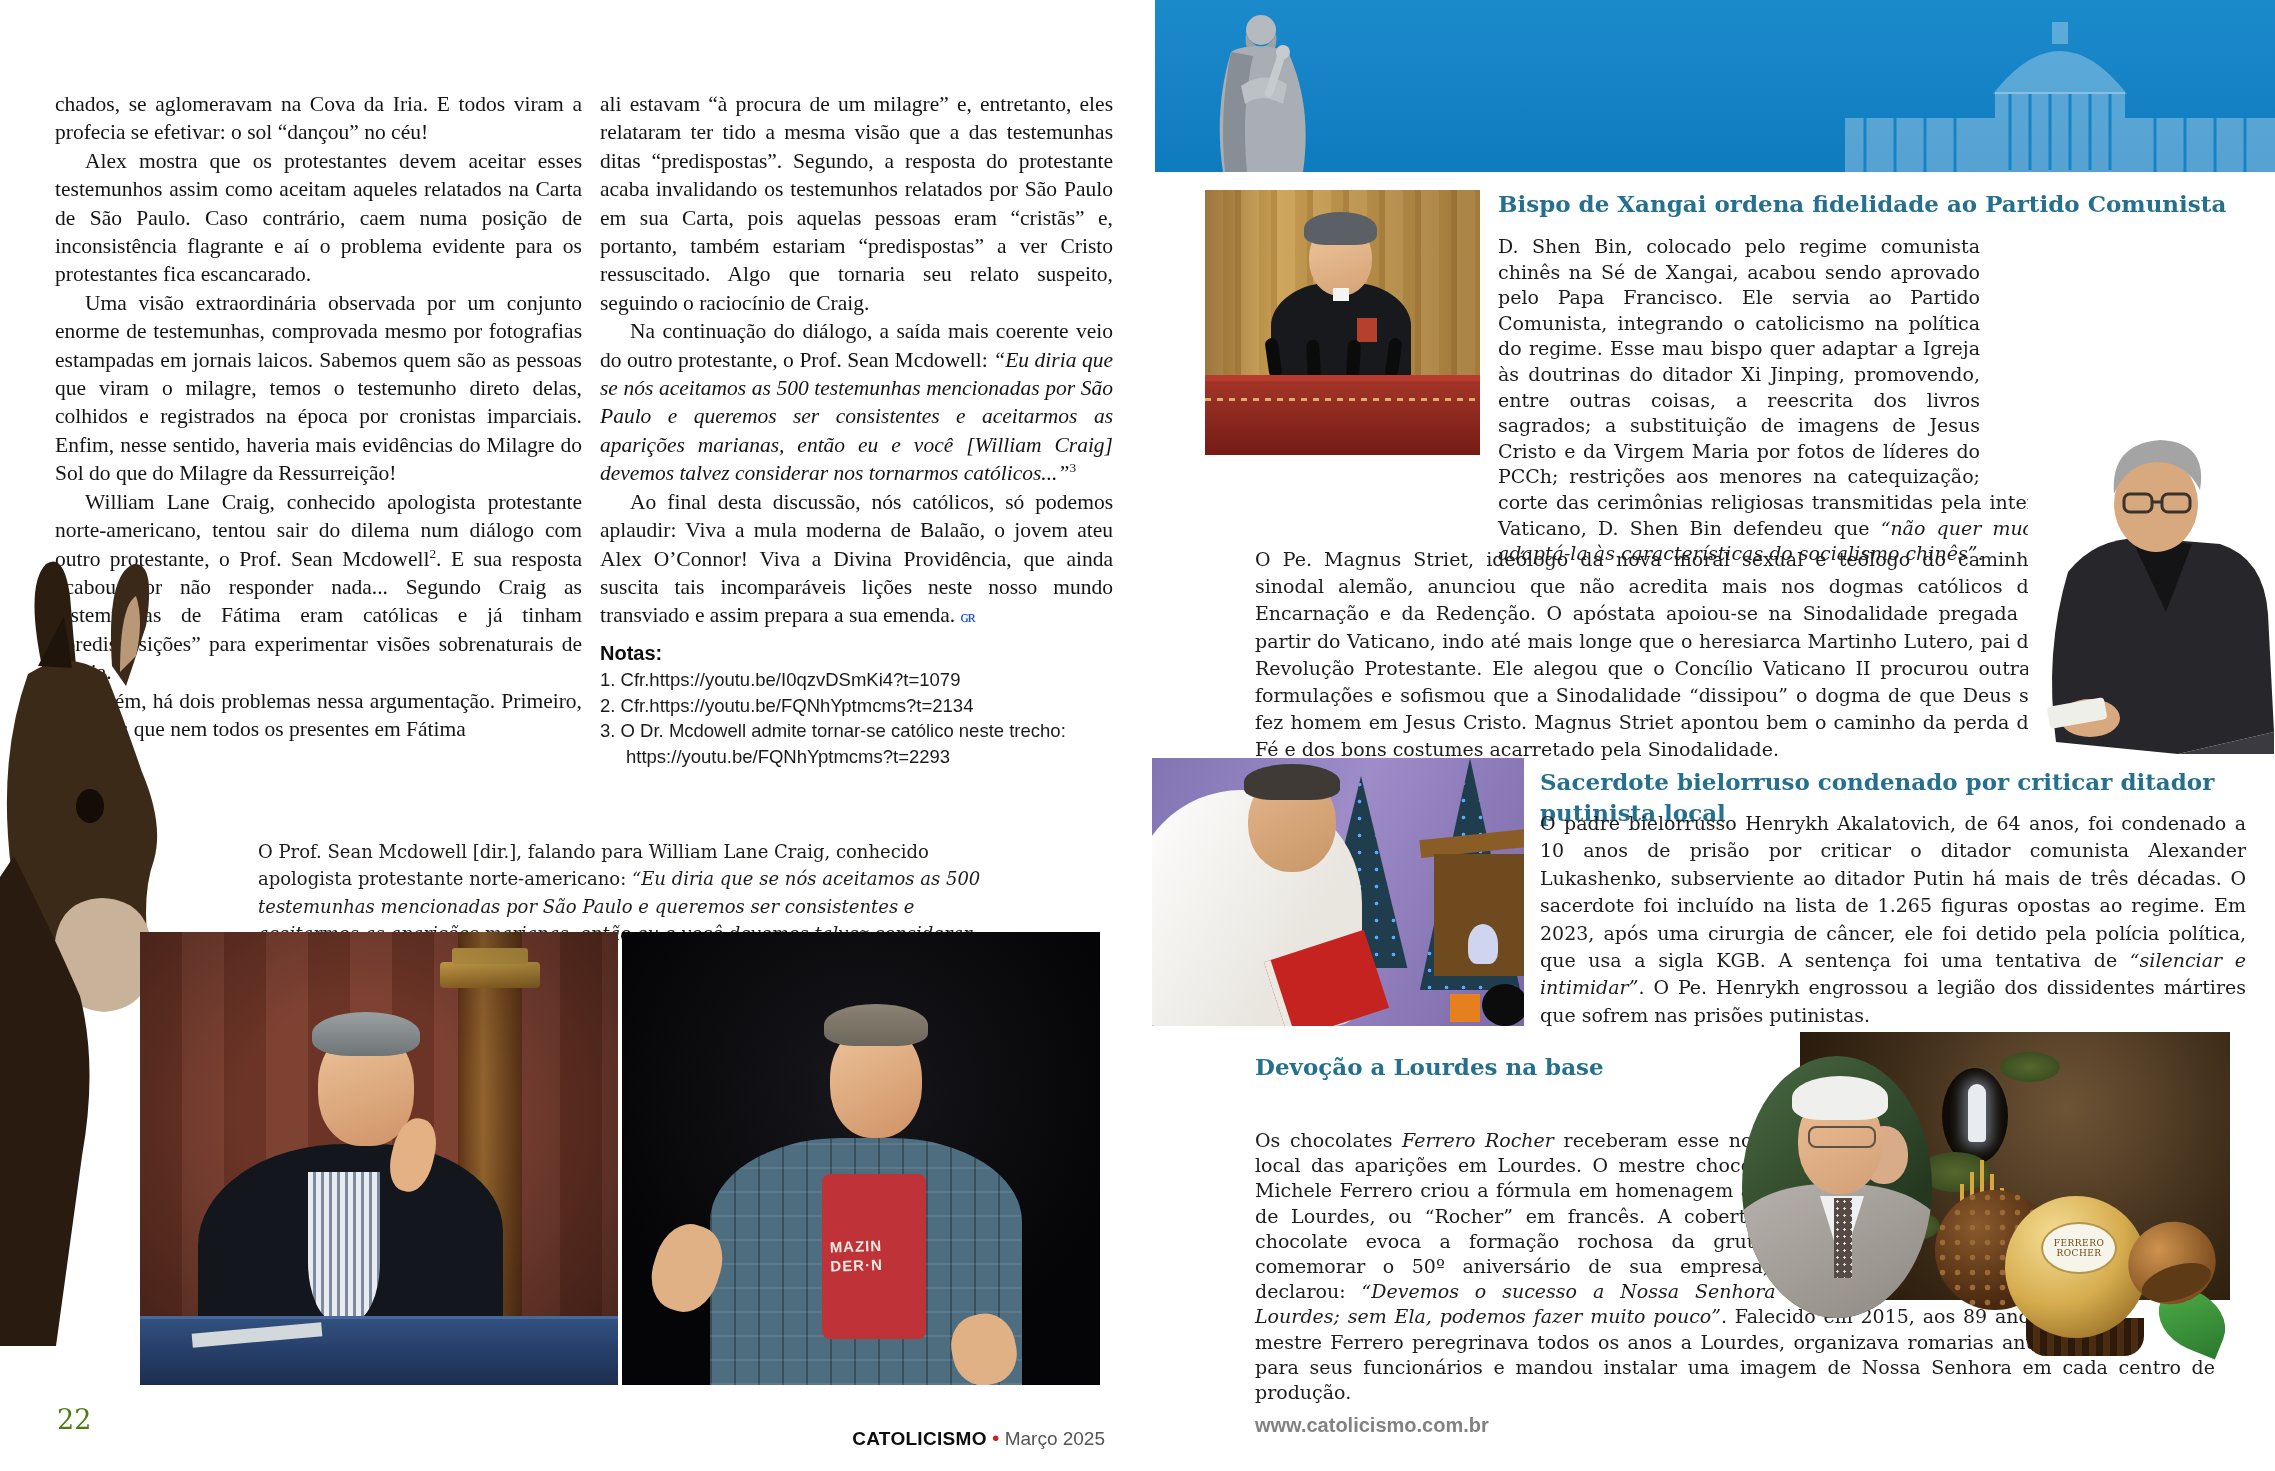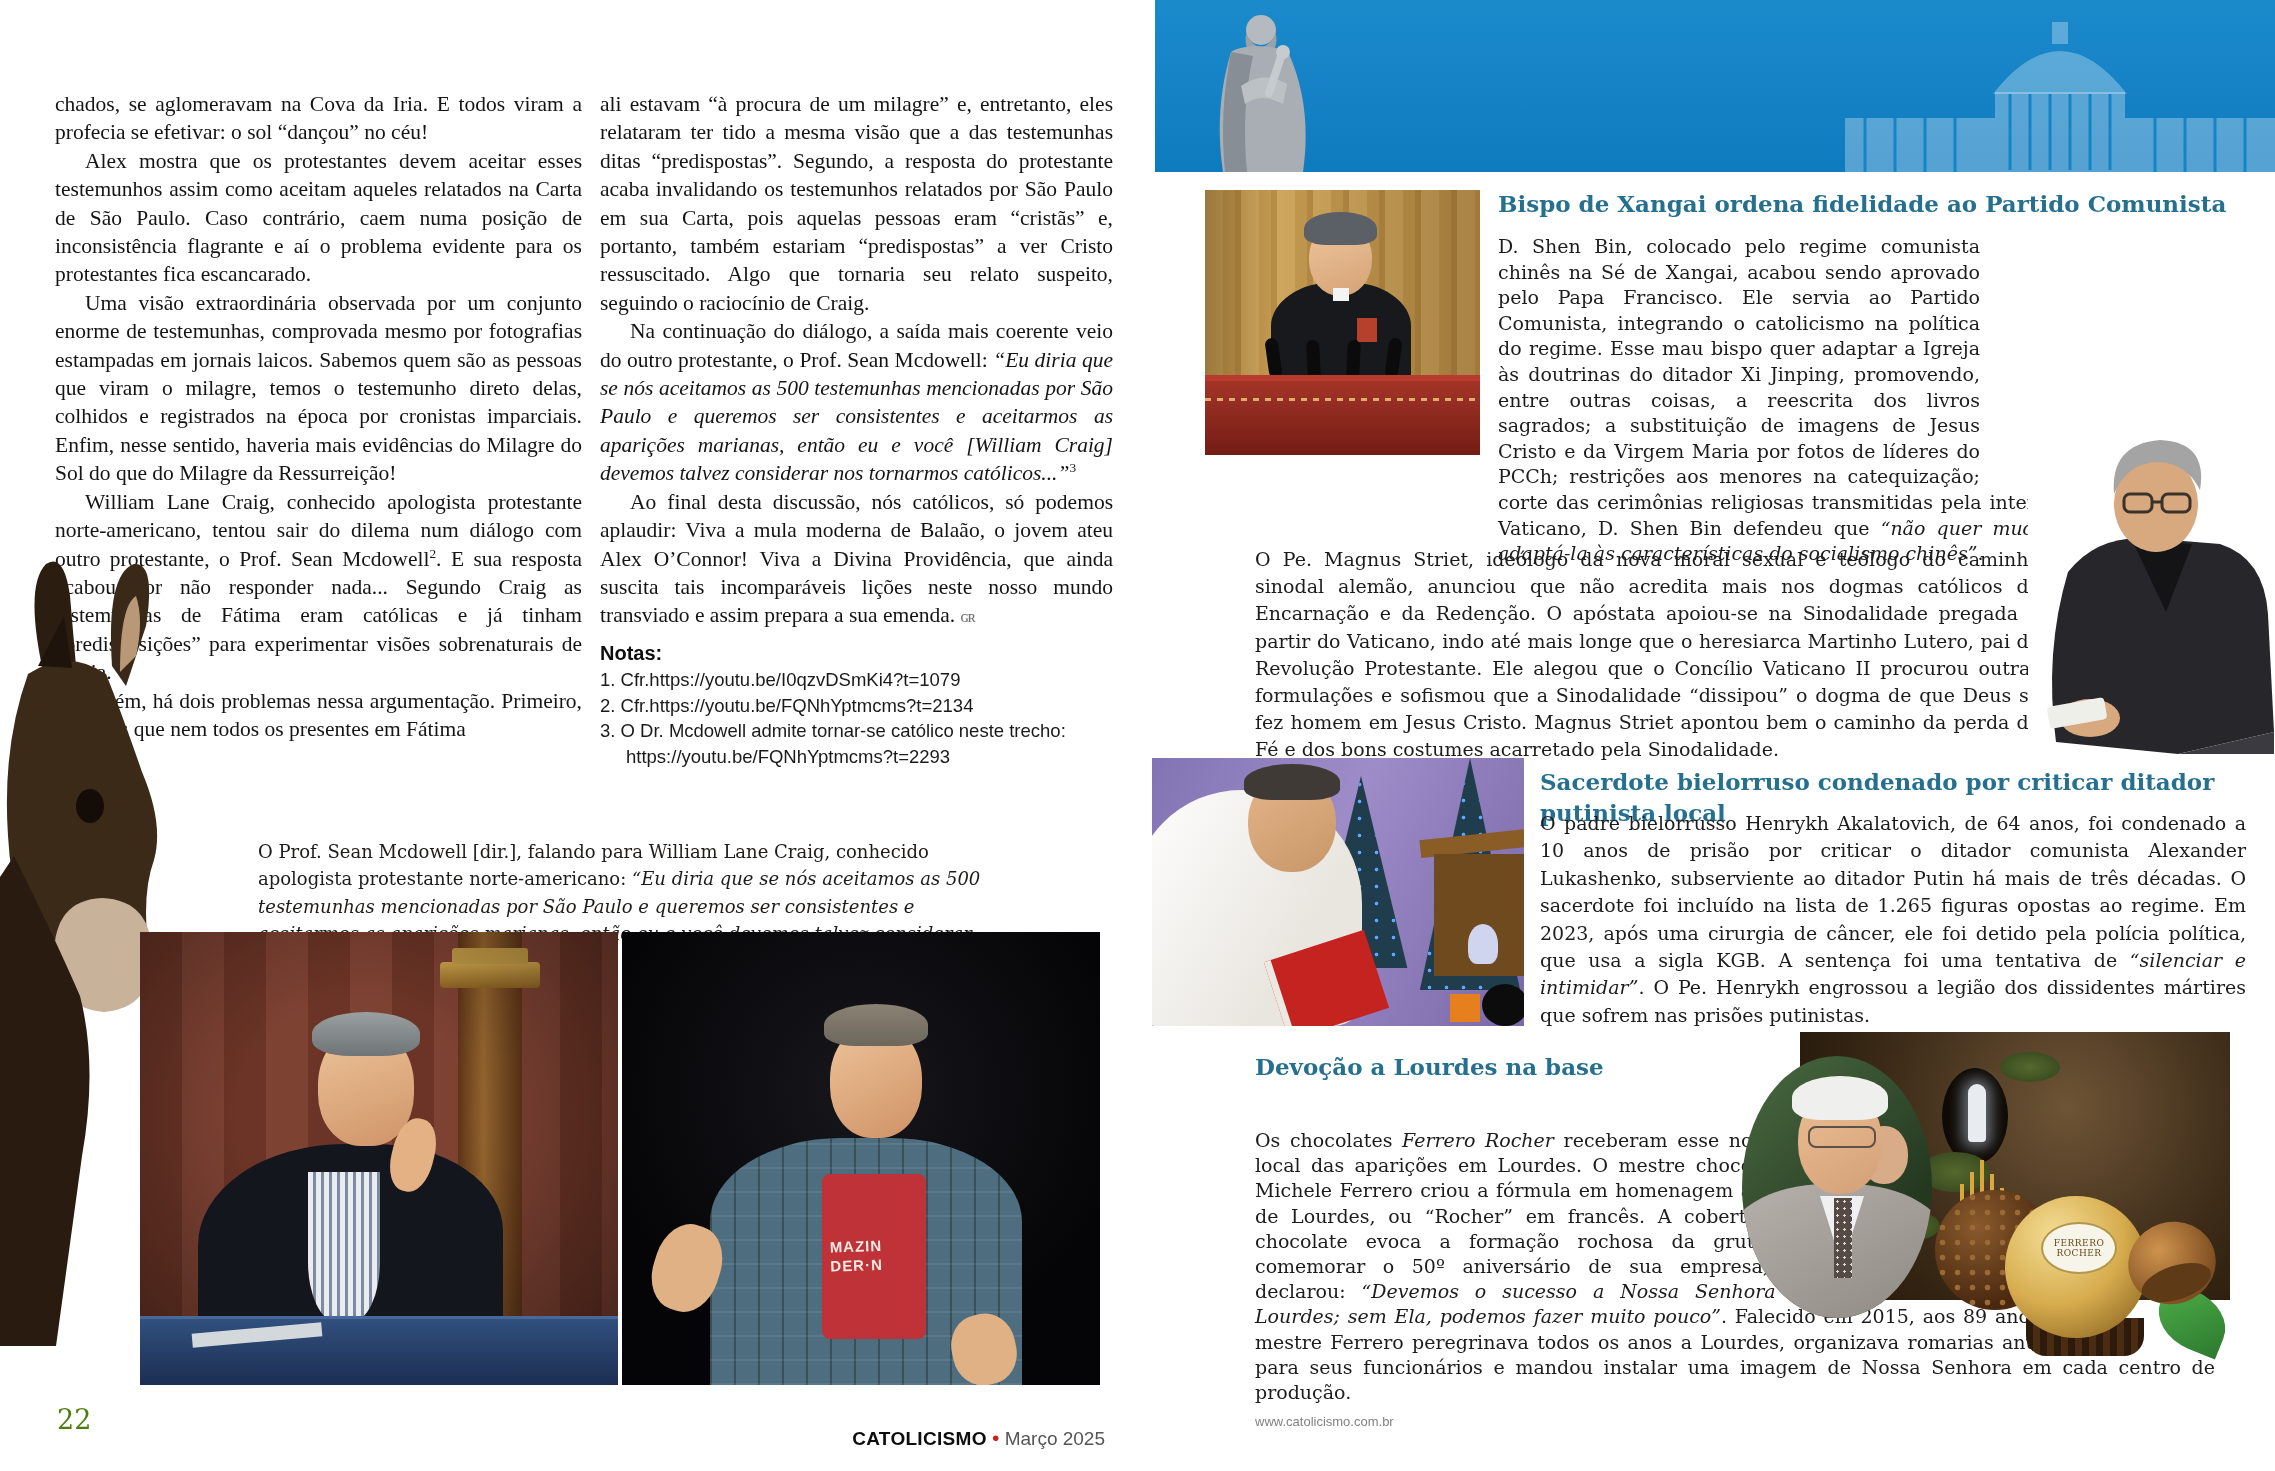--- a/index.html
+++ b/index.html
@@ -6,21 +6,21 @@
   .spread{position:relative;width:2275px;height:1471px;background:#ffffff;overflow:hidden;
           font-family:"Liberation Serif",serif;color:#111;}
   
   .col{position:absolute;text-align:justify;font-size:21.5px;line-height:28.4px;color:#141414;}
   .col p{margin:0;}
   .col p.ind{text-indent:30px;}
   .col1{left:55px;top:90px;width:527px;}
   .col2{left:600px;top:90px;width:513px;}
   .quote-it{font-style:italic;}
   sup{font-size:0.62em;line-height:0;}
-  .end-mark{color:#737373;font-size:0.82em;letter-spacing:-1px;}
+  .end-mark{color:#1d4ed8;font-size:0.82em;letter-spacing:-1px;}
   .notes{margin-top:8px;font-family:"Liberation Sans",sans-serif;text-align:left;}
   .notes-label{font-weight:bold;font-size:20px;color:#0e0e0e;margin:0 0 10px 0;}
   .note-item{font-size:18.5px;line-height:25.5px;color:#1a1a1a;padding-left:26px;text-indent:-26px;}
   .caption{position:absolute;left:258px;top:838px;width:742px;font-family:"DejaVu Serif",serif;
            font-size:18px;line-height:27.3px;color:#1e1c1a;text-align:left;}
   .photo{position:absolute;overflow:hidden;}
   .ph-child{position:absolute;}
   
   .photo-craig{left:140px;top:932px;width:478px;height:453px;
     background:repeating-linear-gradient(90deg,#6b3426 0 42px,#7e4233 42px 84px);}
@@ -49,21 +49,21 @@
   .mcd-head{left:208px;top:92px;width:92px;height:114px;border-radius:48% 48% 45% 45%;background:linear-gradient(150deg,#eec49a,#cf9266);}
   .mcd-hair{left:202px;top:72px;width:104px;height:42px;border-radius:50% 50% 30% 30%;background:linear-gradient(#8a8273,#6d675c);}
   .mcd-hand-l{left:32px;top:292px;width:66px;height:88px;border-radius:45%;background:#e0b185;transform:rotate(18deg);}
   .mcd-hand-r{left:330px;top:382px;width:64px;height:71px;border-radius:45%;background:#e0b185;transform:rotate(-12deg);}
   
   .footer-pagenum{position:absolute;font-family:"DejaVu Serif",serif;font-size:27px;color:#4d7c0f;}
   .footer-mag{position:absolute;left:700px;top:1410px;width:405px;text-align:right;
     font-family:"Liberation Sans",sans-serif;font-size:19px;color:#555;margin-top:16px;}
   .footer-mag b{color:#0d0d0d;letter-spacing:.3px;}
   .footer-mag .dot{color:#c9231e;font-size:21px;}
-  .footer-url{position:absolute;left:1255px;top:1414px;font-family:"Liberation Sans",sans-serif;font-size:13px;color:#828282;}
+  .footer-url{position:absolute;left:1255px;top:1414px;font-family:"Liberation Sans",sans-serif;font-size:20px;color:#828282;font-weight:bold;}
   
   .banner{position:absolute;left:1155px;top:0;width:1120px;height:172px;
     background:linear-gradient(180deg,#1b8acb,#0f7bbf);}
   .headline{position:absolute;font-family:"DejaVu Serif",serif;font-weight:bold;font-size:23px;color:#26708f;line-height:31px;}
   .rbody{position:absolute;font-family:"DejaVu Serif",serif;font-size:19px;color:#1c1c1c;text-align:justify;}
   .spacer-r{float:right;}
   .clear-r{clear:right;}
   
   .photo-shen{left:1205px;top:190px;width:275px;height:265px;
     background:repeating-linear-gradient(90deg,#cfa75e 0 18px,#c49a50 18px 30px,#b78c46 30px 36px);}

